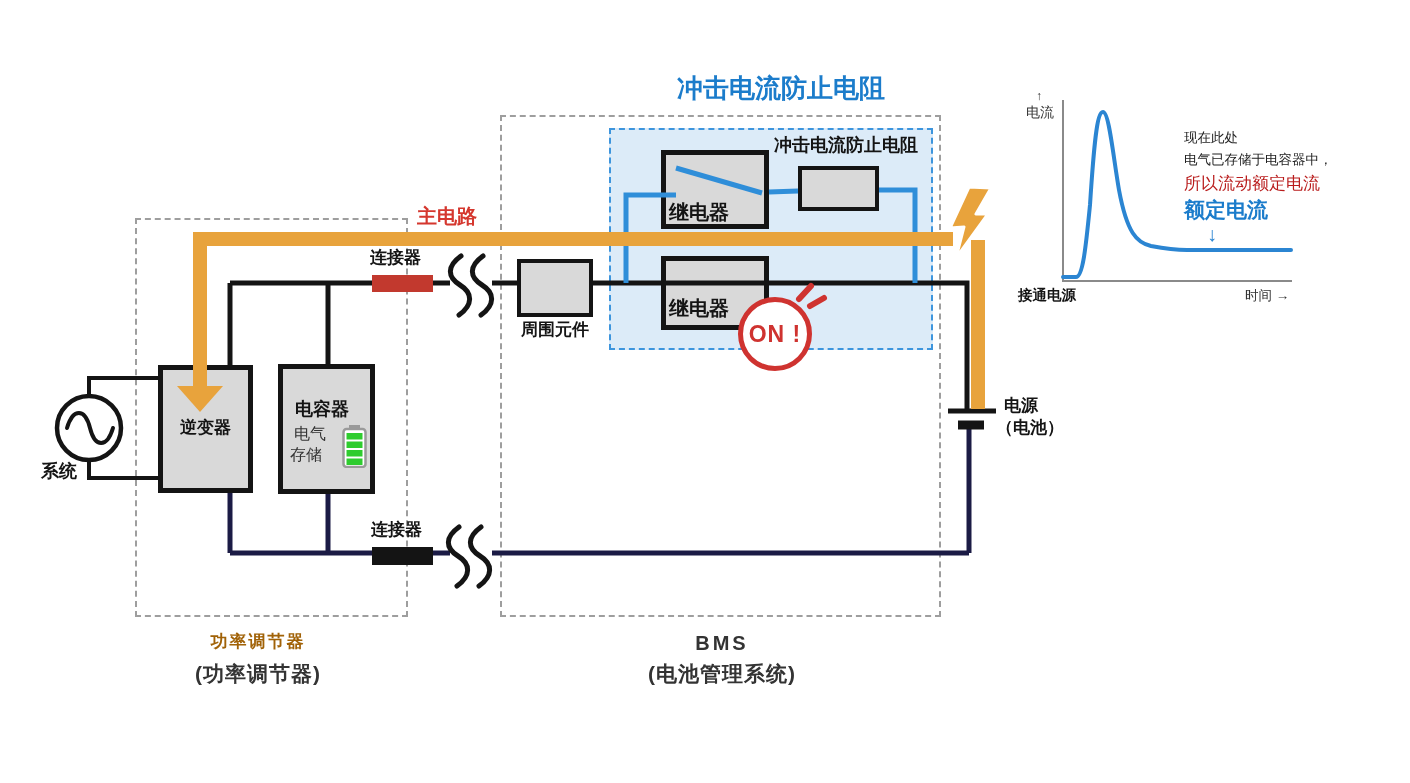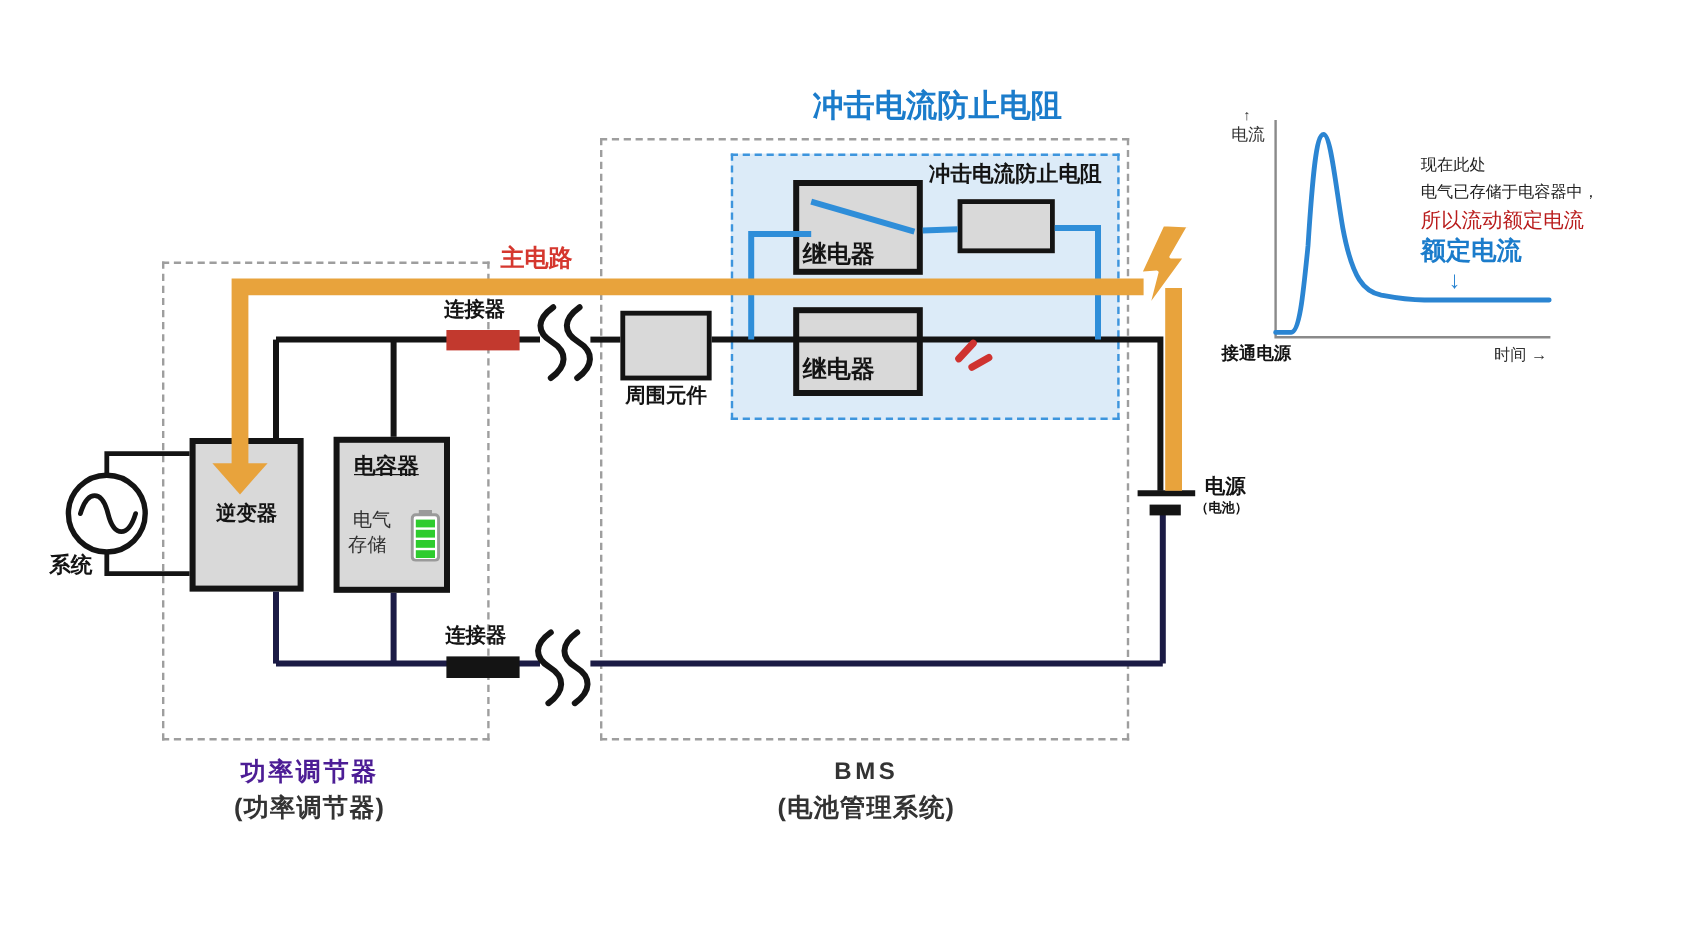--- a/index.html
+++ b/index.html
@@ -117,48 +117,51 @@
 
   <svg id="battery-icon" width="25" height="43" viewBox="0 0 25 43">
     <rect x="7" y="0" width="11" height="5" fill="#9a9a9a"></rect>
     <rect x="1.5" y="4" width="22" height="38" rx="3" fill="#ffffff" stroke="#9a9a9a" stroke-width="2.5"></rect>
     <rect x="4.5" y="8" width="16" height="6.5" fill="#2ecc2e"></rect>
     <rect x="4.5" y="16.5" width="16" height="6.5" fill="#2ecc2e"></rect>
     <rect x="4.5" y="25" width="16" height="6.5" fill="#2ecc2e"></rect>
     <rect x="4.5" y="33.5" width="16" height="6.5" fill="#2ecc2e"></rect>
   </svg>
 
+  <div id="on-badge">
+    <span>ON !</span>
+  </div>
 
   <div id="label-layer">
     <div class="lbl b ctr" style="left:571px;top:74px;width:420px;font-size:26px;color:#1b7ccb;">冲击电流防止电阻</div>
 
     <div class="lbl b" style="left:417px;top:205px;font-size:20px;color:#d5372e;">主电路</div>
 
     <div class="lbl b" style="left:370px;top:248px;font-size:17px;">连接器</div>
     <div class="lbl b" style="left:371px;top:520px;font-size:17px;">连接器</div>
 
     <div class="lbl b ctr" style="left:746px;top:135px;width:200px;font-size:18px;">冲击电流防止电阻</div>
 
     <div class="lbl b" style="left:669px;top:201px;font-size:20px;">继电器</div>
     <div class="lbl b" style="left:669px;top:297px;font-size:20px;">继电器</div>
 
     <div class="lbl b ctr" style="left:505px;top:320px;width:100px;font-size:17px;">周围元件</div>
 
     <div class="lbl b ctr" style="left:158px;top:418px;width:95px;font-size:17px;">逆变器</div>
 
-    <div class="lbl b" style="left:295px;top:378px;font-size:18px;text-decoration:underline;">电容器</div>
+    <div class="lbl b" style="left:295px;top:399px;font-size:18px;">电容器</div>
     <div class="lbl" style="left:294px;top:425px;font-size:16px;font-weight:500;color:#333;">电气</div>
     <div class="lbl" style="left:290px;top:446px;font-size:16px;font-weight:500;color:#333;">存储</div>
 
     <div class="lbl b" style="left:41px;top:461px;font-size:18px;">系统</div>
 
     <div class="lbl b" style="left:1004px;top:396px;font-size:17px;">电源</div>
-    <div class="lbl b" style="left:996px;top:418px;font-size:11px;">（电池）</div>
+    <div class="lbl b" style="left:996px;top:418px;font-size:17px;">（电池）</div>
 
-    <div class="lbl b ctr" style="left:148px;top:632px;width:220px;font-size:21px;color:#4c1d95;letter-spacing:2px;">功率调节器</div>
+    <div class="lbl b ctr" style="left:148px;top:632px;width:220px;font-size:17px;color:#a16207;letter-spacing:2px;">功率调节器</div>
     <div class="lbl b ctr" style="left:148px;top:662px;width:220px;font-size:21px;color:#333;letter-spacing:1px;">(功率调节器)</div>
     <div class="lbl b ctr" style="left:612px;top:632px;width:220px;font-size:20px;color:#333;letter-spacing:3px;">BMS</div>
     <div class="lbl b ctr" style="left:612px;top:662px;width:220px;font-size:21px;color:#333;letter-spacing:1px;">(电池管理系统)</div>
 
     <div class="lbl" style="left:1036px;top:90px;font-size:12px;color:#333;">↑</div>
     <div class="lbl" style="left:1026px;top:104px;font-size:14px;color:#333;">电流</div>
     <div class="lbl b" style="left:1018px;top:287px;font-size:14.5px;">接通电源</div>
     <div class="lbl" style="left:1245px;top:288px;font-size:13.5px;color:#333;">时间 →</div>
     <div class="lbl" style="left:1184px;top:130px;font-size:13.5px;color:#222;">现在此处</div>
     <div class="lbl" style="left:1184px;top:152px;font-size:13.5px;color:#222;">电气已存储于电容器中，</div>

